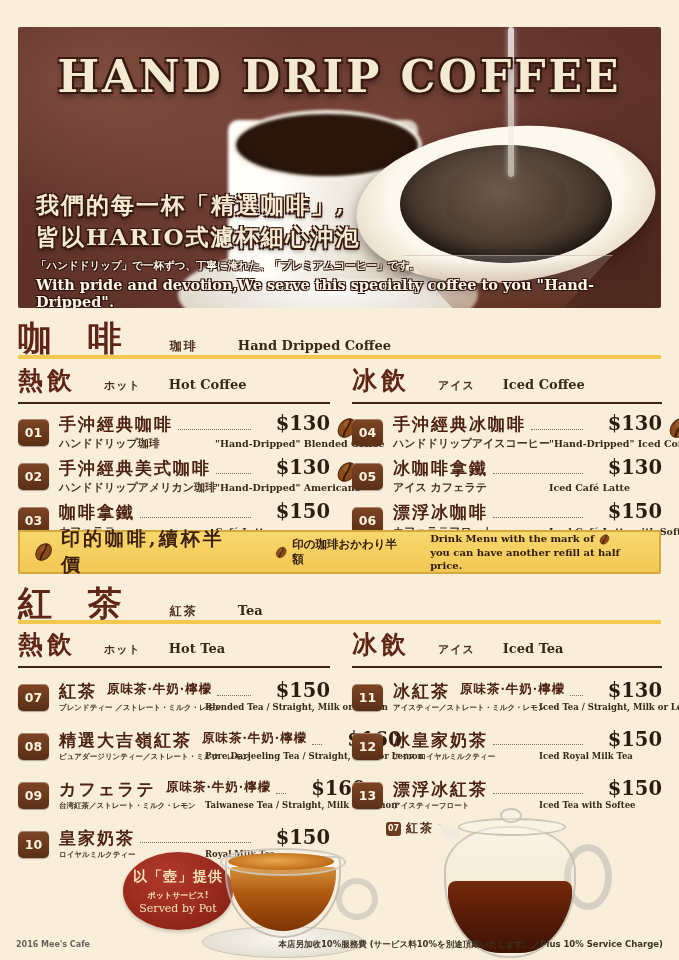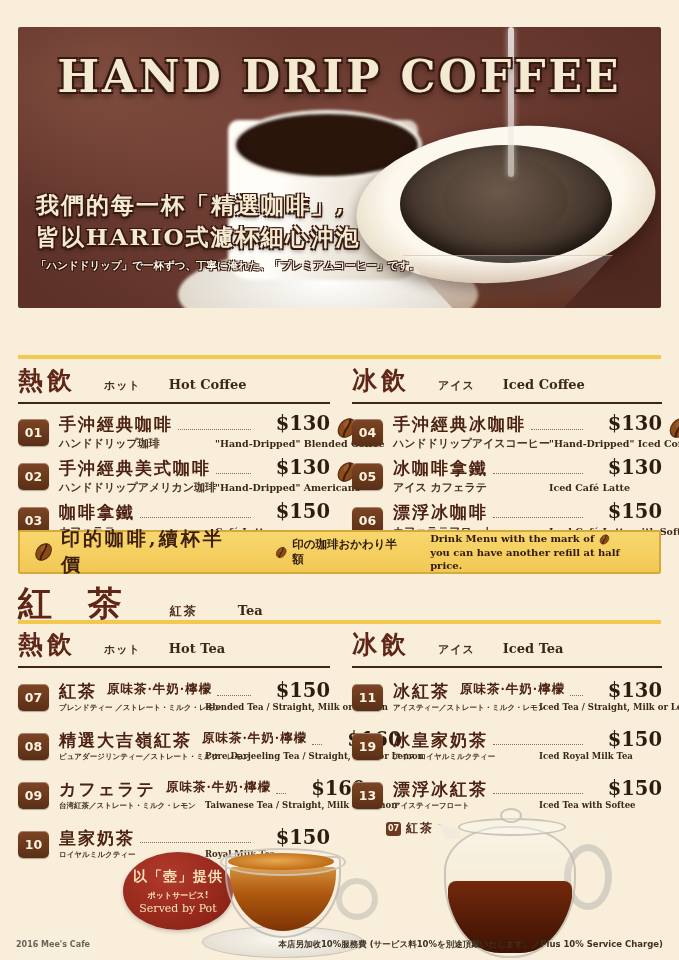--- a/index.html
+++ b/index.html
@@ -190,22 +190,28 @@
       <div class="dfilter"></div>
       <div class="dgrounds"></div>
       <div class="dmound"></div>
       <div class="dcone"></div>
       <div class="dstream"></div>
     </div>
     <div id="hero-title">HAND DRIP COFFEE</div>
     <div id="hero-zh1" class="hero-zh">我們的每一杯「精選咖啡」,</div>
     <div id="hero-zh2" class="hero-zh">皆以HARIO式濾杯細心沖泡</div>
     <div id="hero-jp">「ハンドドリップ」で一杯ずつ、丁寧に淹れた、「プレミアムコーヒー」です。</div>
-  </div>
-
+    <div id="hero-en">With pride and devotion,We serve this specialty coffee to you "Hand-Dripped".</div>
+  </div>
+
+  <div class="sec-head" style="top:316px;">
+    <span class="sec-title">咖 啡</span>
+    <span class="sec-jp">珈琲</span>
+    <span class="sec-en">Hand Dripped Coffee</span>
+  </div>
   <div class="gold-rule" style="top:355px;"></div>
 
   <div class="col" style="left:18px;top:364px;width:312px;">
     <div class="col-head">
       <span class="col-title">熱飲</span>
       <span class="col-jp">ホット</span>
       <span class="col-en">Hot Coffee</span>
     </div>
     <div class="items" id="coffee-hot-items">
         <div class="item">
@@ -460,21 +466,21 @@
               <span class="ileader"></span>
               <span class="iprice">$130</span>
             </div>
             <div class="irow2">
               <span class="ijp">アイスティー／ストレート・ミルク・レモン</span>
               <span class="ien">Iced Tea / Straight, Milk or Lemon</span>
             </div>
           </div>
         </div>
         <div class="item compact">
-          <div class="ibadge">19</div>
+          <div class="ibadge">12</div>
           <div class="ibody">
             <div class="irow1">
               <span class="iname">冰皇家奶茶</span>
               <span class="ileader"></span>
               <span class="iprice">$150</span>
             </div>
             <div class="irow2">
               <span class="ijp">アイス ロイヤルミルクティー</span>
               <span class="ien">Iced Royal Milk Tea</span>
             </div>

